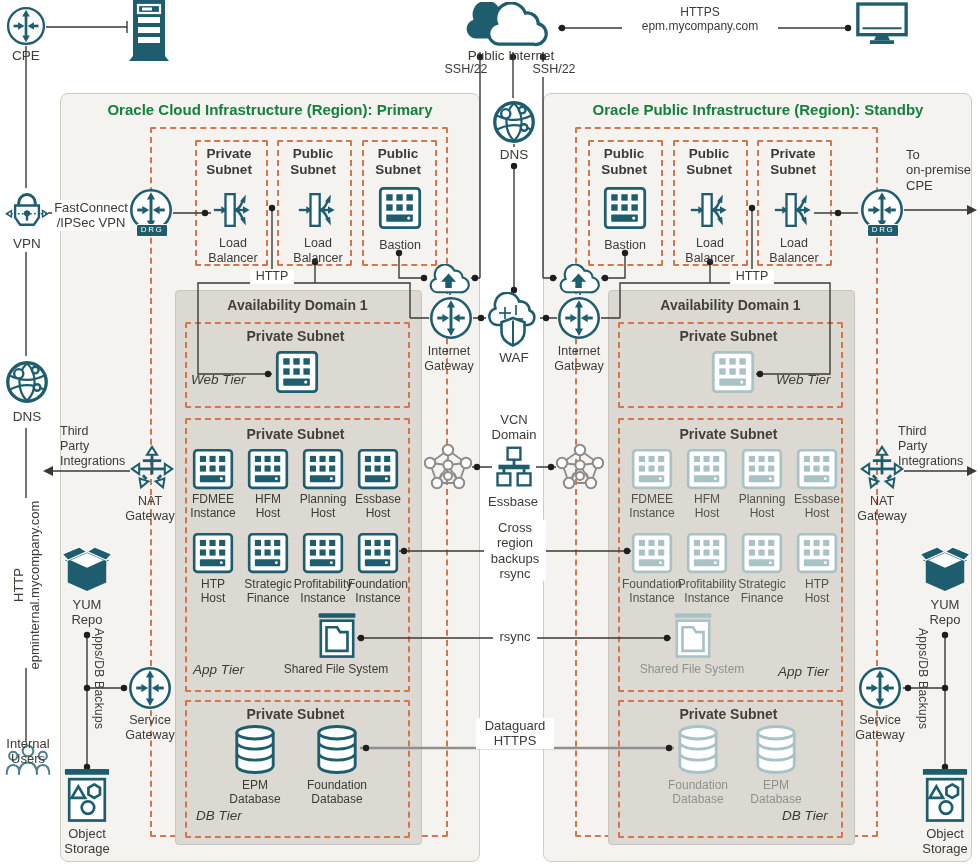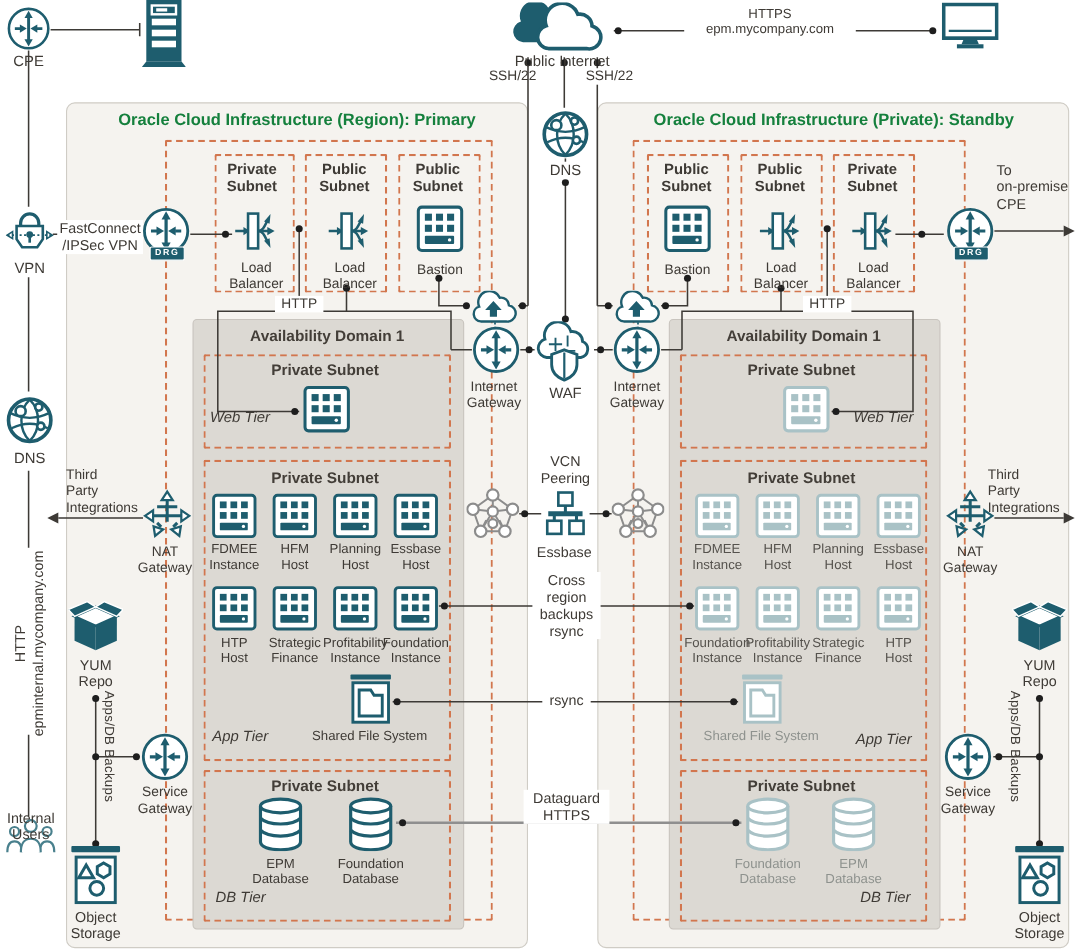--- a/index.html
+++ b/index.html
@@ -19,21 +19,21 @@
   .l{text-align:left;} .r{text-align:left;}
   .wbg{background:#fff;}
   .t15{font-size:15px;color:#15803d;} .t14{font-size:14px;color:#433e38;}
   .t135{font-size:13.5px;} .t13{font-size:13px;} .t16{font-size:12px;}
   .t12{font-size:12px;}
   .mut{color:var(--muted);}
   .dim{color:#55524d;}
   .ic{position:absolute;color:var(--teal);}
   .c-faded{color:var(--faded);} .c-gray{color:var(--gray);} .c-users{color:#49808d;}
   .wires{position:absolute;left:0;top:0;}
-  .drgb{position:absolute;background:var(--teal);color:#fff;font-size:8px;font-weight:bold;
+  .drgb{position:absolute;background:var(--teal);color:#fff;font-size:8px;font-weight:normal;
         letter-spacing:1.5px;text-align:center;border:1.5px solid #fff;border-radius:2px;
         padding:1px 0;width:30px;line-height:1.1;}
   .vup{position:absolute;transform:rotate(-90deg);transform-origin:center;
        white-space:pre-line;text-align:center;font-size:13px;line-height:1.2;color:var(--ink);}
   .vdn{position:absolute;writing-mode:vertical-rl;font-size:12px;color:var(--ink);letter-spacing:.3px;}
   svg.defs{position:absolute;width:0;height:0;}
 </style>
 </head>
 <body>
 
@@ -203,21 +203,21 @@
   <rect x="9" y="27" width="22" height="6" fill="#fff"></rect>
   <rect x="9" y="37" width="22" height="6" fill="#fff"></rect>
   <polygon points="0,61 4,56 36,56 40,61" fill="currentColor"></polygon>
 </symbol>
 </defs>
 </svg>
 
 <div class="region" style="left:60px;top:93px;width:418px;height:767px"></div>
 <div class="region" style="left:543px;top:93px;width:427px;height:767px"></div>
 <div class="lbl b t15" style="left:70px;top:101px;width:400px">Oracle Cloud Infrastructure (Region): Primary</div>
-<div class="lbl b t15" style="left:553px;top:101px;width:410px">Oracle Cloud Infrastructure (Private): Standby</div>
+<div class="lbl b t15" style="left:553px;top:101px;width:410px">Oracle Public Infrastructure (Region): Standby</div>
 
 <div class="dash" style="left:150px;top:127px;width:294px;height:706px"></div>
 <div class="dash" style="left:575px;top:127px;width:299px;height:706px"></div>
 
 <div class="adbox" style="left:175px;top:290px;width:245px;height:553px"></div>
 <div class="adbox" style="left:608px;top:290px;width:245px;height:553px"></div>
 <div class="lbl b t14" style="left:175px;top:297px;width:245px">Availability Domain 1</div>
 <div class="lbl b t14" style="left:608px;top:297px;width:245px">Availability Domain 1</div>
 
 <div class="dash" style="left:195px;top:140px;width:69px;height:122px"></div>
@@ -421,21 +421,21 @@
       <use href="#i-router"></use>
     </svg>
 <div class="lbl" style="left:546px;top:344px;width:66px">Internet
 Gateway</div>
 <svg class="ic" style="left:486px;top:292px;width:54px;height:58px">
       <use href="#i-waf"></use>
     </svg>
 <div class="lbl wbg t135" style="left:492px;top:350px;width:44px">WAF</div>
 
 <div class="lbl t13" style="left:484px;top:412px;width:60px">VCN
-Peering</div>
+Domain</div>
 <svg class="ic c-gray" style="left:424px;top:443px;width:48px;height:48px">
       <use href="#i-mesh"></use>
     </svg>
 <svg class="ic c-gray" style="left:556px;top:443px;width:48px;height:48px">
       <use href="#i-mesh"></use>
     </svg>
 <svg class="ic" style="left:492px;top:444px;width:44px;height:46px">
       <use href="#i-tree"></use>
     </svg>
 <div class="lbl t13" style="left:478px;top:494px;width:70px">Essbase</div>

